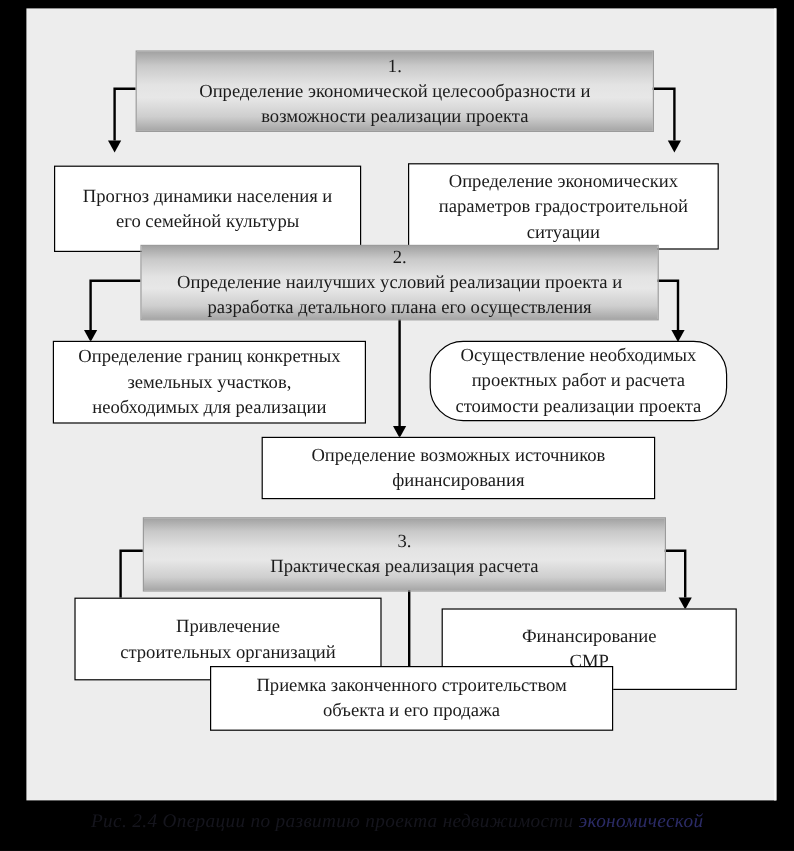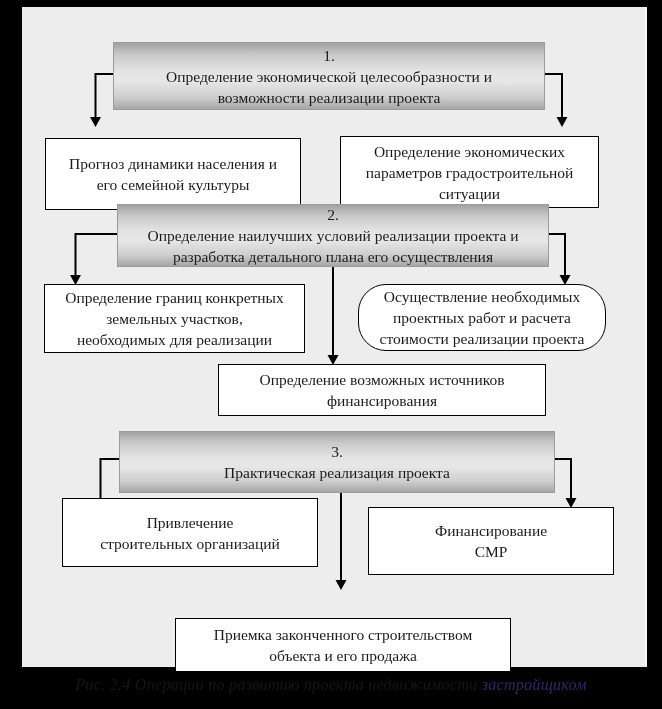--- a/index.html
+++ b/index.html
@@ -37,21 +37,21 @@
   .s1-header { left:113px; top:42px;  width:430px; height:66px; }
   .s1-left   { left:45px;  top:138px; width:254px; height:70px; }
   .s1-right  { left:340px; top:136px; width:257px; height:70px; }
   .s2-header { left:117px; top:204px; width:430px; height:61px; }
   .s2-left   { left:44px;  top:284px; width:259px; height:67px;justify-content:center; }
   .s2-right  { left:358px; top:284px; width:246px; height:65px;border-radius:28px; }
   .s2-bottom { left:174px; top:364px; width:326px; height:50px;margin-left:44px; }
   .s3-header { left:119px; top:431px; width:434px; height:60px; }
   .s3-left   { left:62px;  top:498px; width:254px; height:67px; }
   .s3-right  { left:368px; top:507px; width:244px; height:66px;align-items:center; }
-  .s3-bottom { left:175px; top:618px; width:334px; height:52px;text-align:center; }
+  .s3-bottom { left:175px; top:555px; width:334px; height:52px;text-align:center; }
   .caption {
     position:absolute; left:0; top:676px; width:662px;
     text-align:center; font-style:italic; font-size:16px;
     color:#15151d; letter-spacing:0.3px;
   }
   .caption .accent { color:#2b2b66; }
 </style>
 </head>
 <body>
 
@@ -123,29 +123,29 @@
 проектных работ и расчета
 стоимости реализации проекта</div>
   </div>
   <div class="box task s2-bottom">
     <div class="prewrap">Определение возможных источников
 финансирования</div>
   </div>
 
   <div class="box stage-header s3-header">
     <div>3.</div>
-    <div class="prewrap">Практическая реализация проекта</div>
+    <div class="prewrap">Практическая реализация расчета</div>
   </div>
   <div class="box task s3-left">
     <div class="prewrap">Привлечение
 строительных организаций</div>
   </div>
   <div class="box task s3-right">
     <div class="prewrap">Финансирование
 СМР</div>
   </div>
   <div class="box task s3-bottom">
     <div class="prewrap">Приемка законченного строительством
 объекта и его продажа</div>
   </div>
 
-  <div class="caption"><span>Рис. 2.4 Операции по развитию проекта недвижимости </span><span class="accent">застройщиком</span></div>
+  <div class="caption"><span>Рис. 2.4 Операции по развитию проекта недвижимости </span><span class="accent">экономической</span></div>
 </div>
 
 </body></html>

